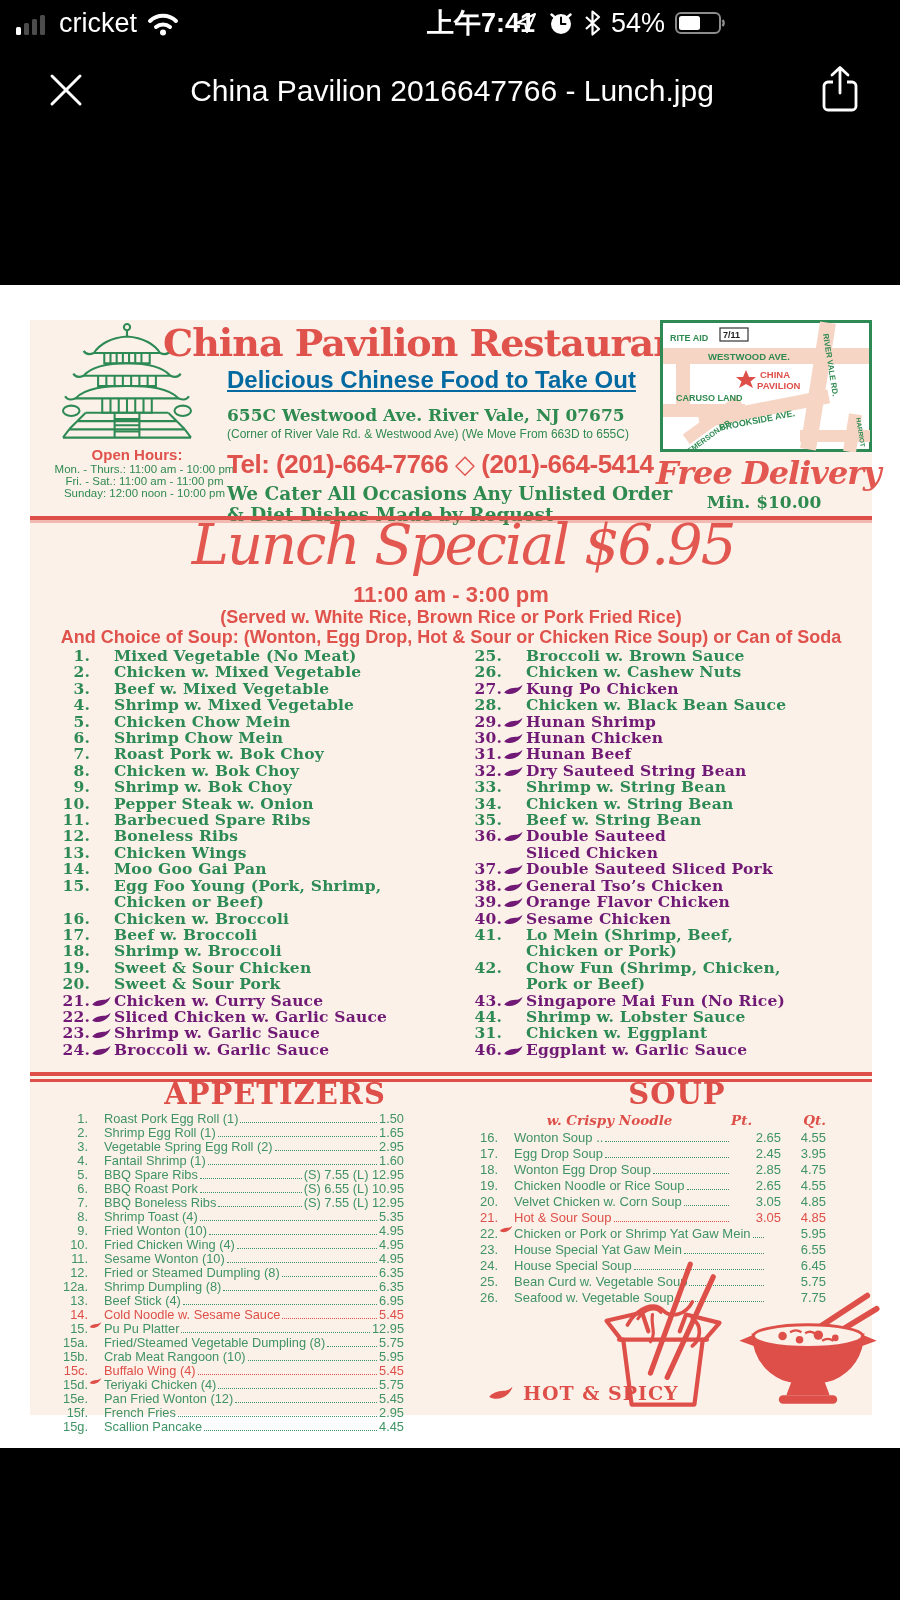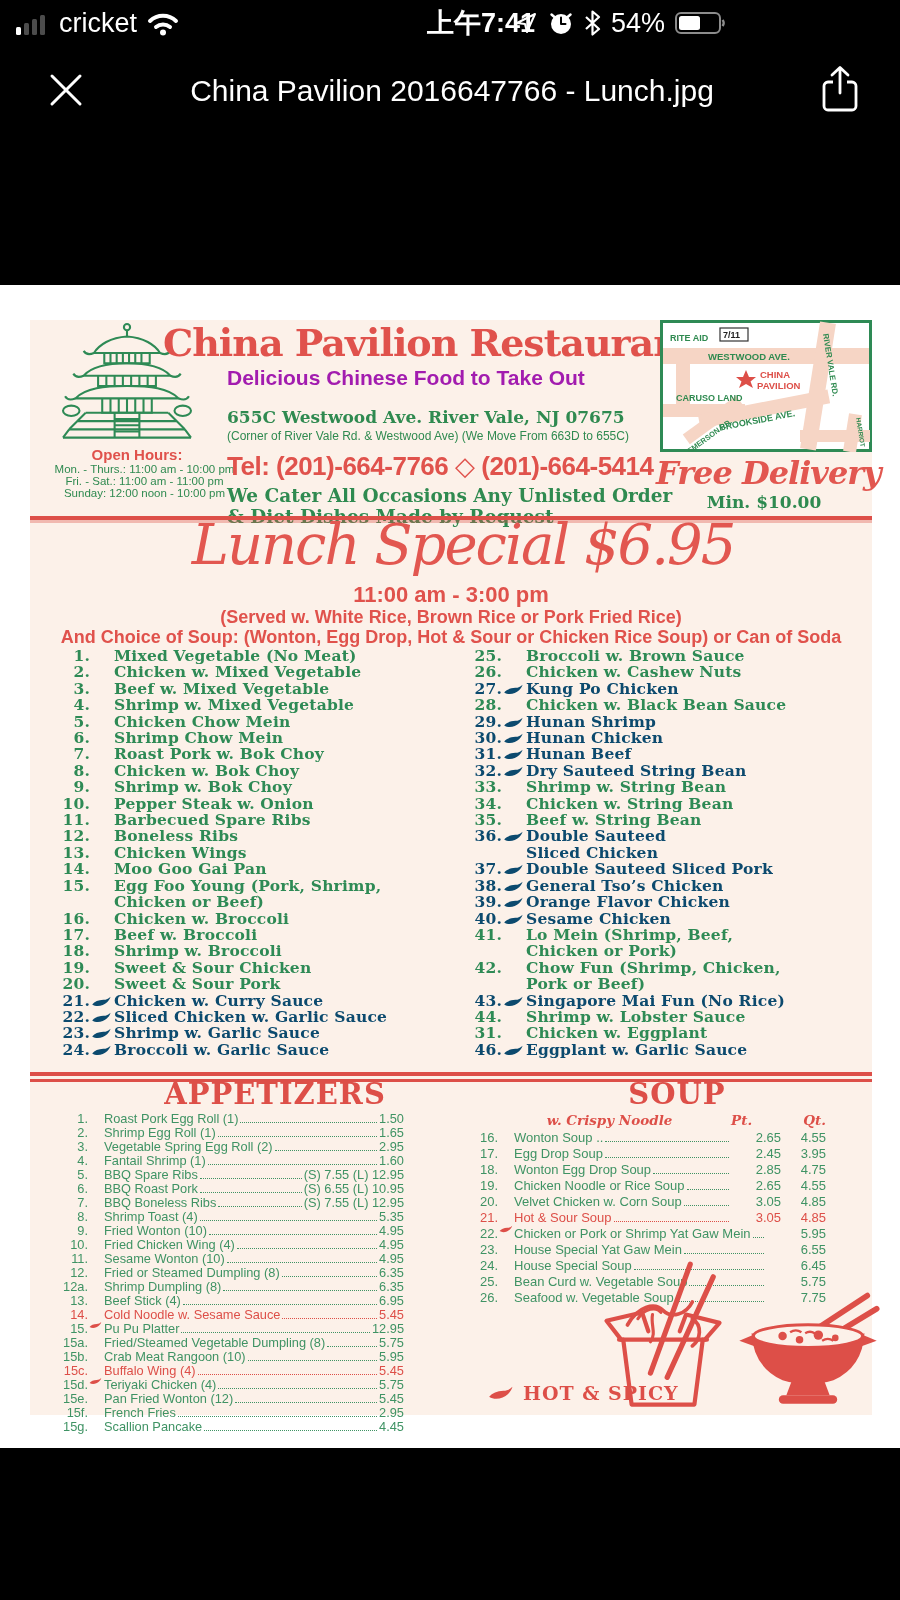--- a/index.html
+++ b/index.html
@@ -24,22 +24,22 @@
   .menu{position:absolute;left:30px;top:35px;width:842px;height:1095px;background:#fcf1e9;}
   
   .temple{position:absolute;left:22px;top:2px;}
   .oh{position:absolute;left:0;top:126px;width:214px;text-align:center;}
   .oh-label{font-weight:700;font-size:15px;color:#e0524c;}
   .oh-line{font-size:11.5px;line-height:12px;color:#2f8a50;white-space:nowrap;margin-left:15px;}
   .h-title{position:absolute;left:133px;top:0px;width:516px;text-align:center;
            font-family:"DejaVu Serif",serif;font-weight:700;font-size:38px;color:#e0524c;
            letter-spacing:-1px;white-space:nowrap;}
   .h-block{position:absolute;left:197px;top:46px;width:450px;}
-  .h-tagline{font-weight:700;font-size:21px;color:#a21caf;}
-  .h-address{font-family:"DejaVu Serif",serif;font-weight:700;font-size:17px;color:#2f8a50;margin-top:17px;}
+  .h-tagline{font-weight:700;font-size:24px;color:#0369a1;text-decoration:underline;}
+  .h-address{font-family:"DejaVu Serif",serif;font-weight:700;font-size:17px;color:#2f8a50;margin-top:11px;}
   .h-note{font-size:12px;color:#2f8a50;margin-top:2px;white-space:nowrap;}
   .h-tel{margin-top:8px;font-weight:700;font-size:26px;color:#e0524c;letter-spacing:-.5px;white-space:nowrap;}
   .h-cater{margin-top:3px;font-family:"DejaVu Serif",serif;font-weight:700;font-size:18.5px;
            line-height:21px;color:#2f8a50;}
   .mapbox{position:absolute;left:630px;top:0px;}
   .freedel{position:absolute;left:626px;top:134px;width:216px;text-align:center;
            font-family:"DejaVu Serif",serif;font-style:italic;font-weight:700;font-size:32px;
            color:#e25750;letter-spacing:-1px;white-space:nowrap;}
   .minorder{position:absolute;left:626px;top:172px;width:216px;text-align:center;
             font-family:"DejaVu Serif",serif;font-weight:700;font-size:17px;color:#2f8a50;}
@@ -61,21 +61,21 @@
   .lunch-cols{position:absolute;left:0;top:328px;width:842px;display:flex;}
   .lcol1{width:420px;padding-left:14px;box-sizing:border-box;}
   .lcol2{width:422px;}
   .li{display:flex;font-family:"DejaVu Serif",serif;font-weight:700;font-size:15.5px;
       line-height:16.4px;color:#2e8a55;letter-spacing:.2px;}
   .li .ln{width:46px;text-align:right;flex:none;}
   .lcol2 .li .ln{width:52px;}
   .li .lp{width:24px;flex:none;position:relative;}
   .li .lp svg{position:absolute;left:1px;top:3px;width:21px;height:11px;}
   .li .lt{white-space:nowrap;}
-  .li.spicy{color:#0c4a6e;}
+  .li.spicy{color:#701a75;}
   
   .sec-title{position:absolute;top:760px;font-family:"DejaVu Serif",serif;font-weight:700;
              font-size:29px;line-height:29px;color:#dd4f48;letter-spacing:1px;text-align:center;padding-left:35px;}
   #app-title{left:0;width:420px;}
   #soup-title{left:428px;width:368px;}
   .apps{position:absolute;left:22px;top:792px;width:352px;}
   .ar{display:flex;align-items:baseline;font-size:12.8px;line-height:13.4px;color:#3f9364;}
   .ar .n{width:36px;text-align:right;flex:none;}
   .ar .pp{width:16px;flex:none;position:relative;}
   .ar .pp svg{position:absolute;left:1px;top:2px;width:13px;height:8px;}

